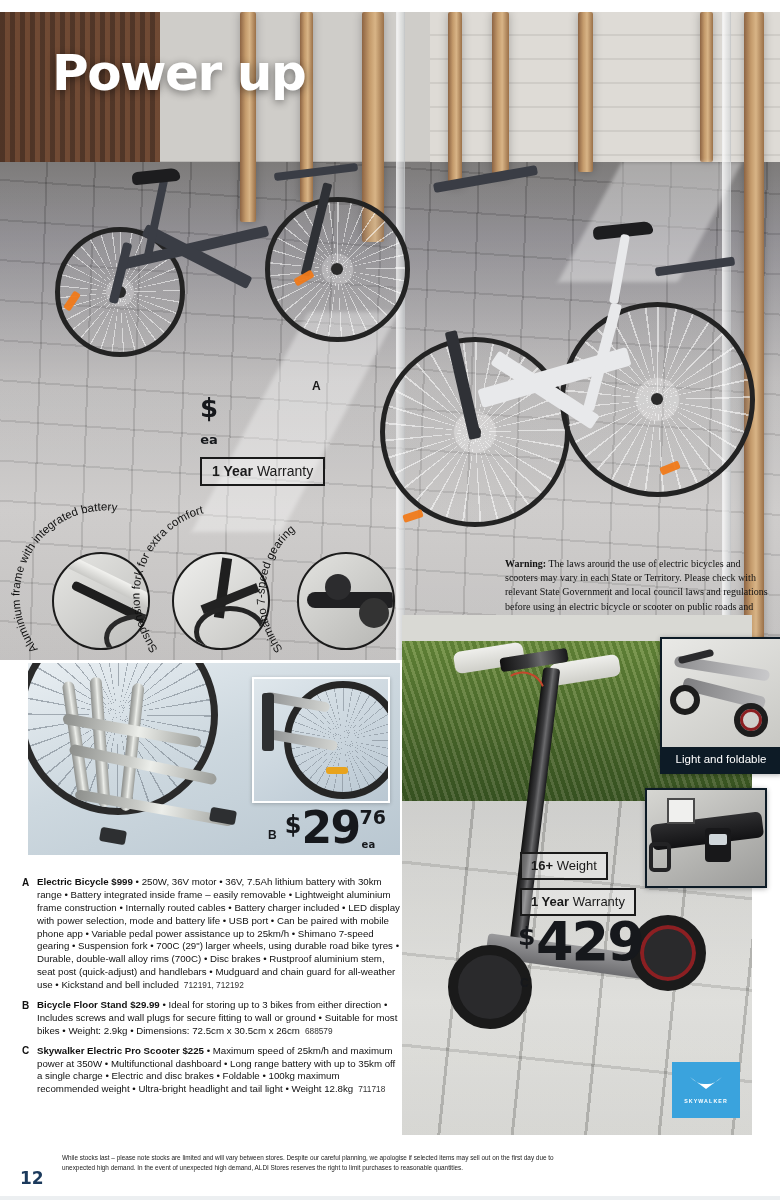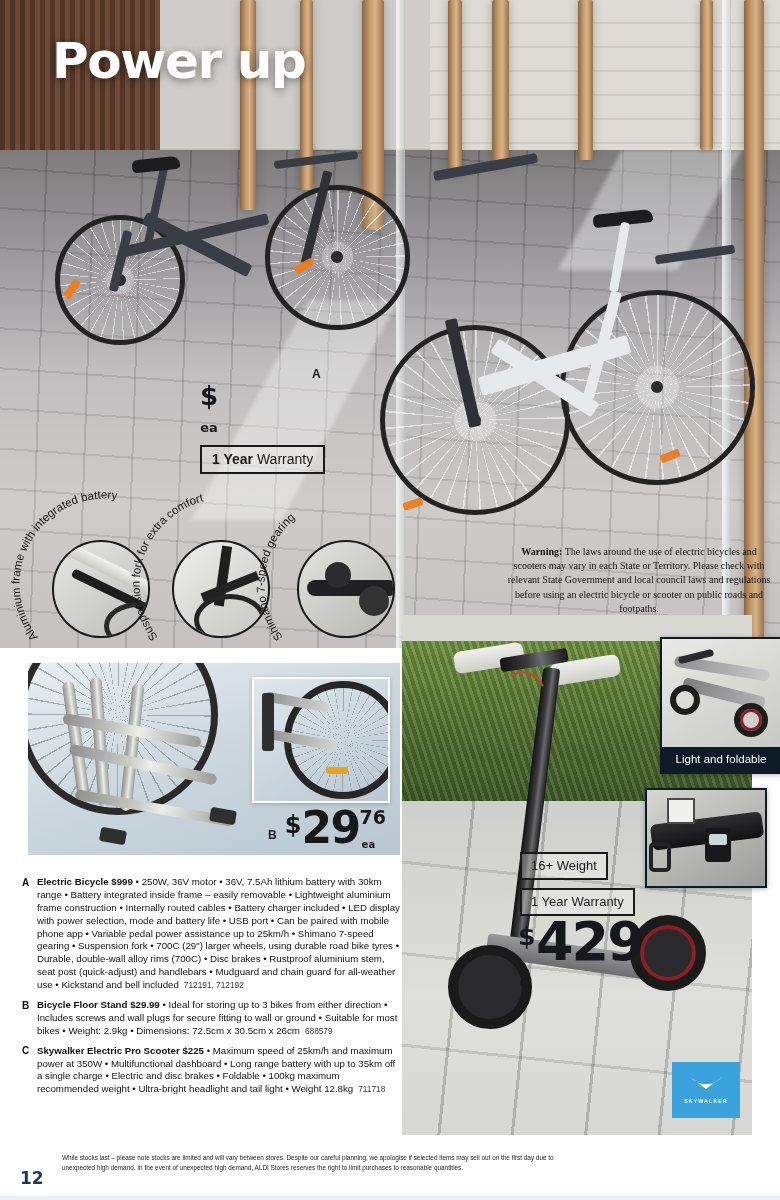--- a/index.html
+++ b/index.html
@@ -5,21 +5,21 @@
   * { box-sizing: border-box; margin: 0; padding: 0; }
   html, body {
     width: 780px; height: 1200px;
     background: #ffffff;
     font-family: "Liberation Sans", sans-serif;
     overflow: hidden;
   }
   .page { position: relative; width: 780px; height: 1200px; background:#fff; }
 
   
-  .hero { position: absolute; left:0; top:0; width:780px; height:648px; overflow:hidden;text-align:center; }
+  .hero { position: absolute; left:0; top:12px; width:780px; height:648px; overflow:hidden; }
   .hero-bg {
     position:absolute; inset:0;
     background:
       linear-gradient(90deg, rgba(0,0,0,.18) 0 4%, rgba(0,0,0,0) 4.5%),
       linear-gradient(180deg,#cfcdc9 0 23%, #b9b7b4 23% 40%, #9a9896 40% 55%, #8c8a88 55% 72%, #a3a1a0 72% 100%);
   }
   .floor {
     position:absolute; left:0; top:150px; width:780px; height:498px;
     background:
       repeating-linear-gradient(92deg, rgba(255,255,255,.06) 0 46px, rgba(0,0,0,.10) 46px 48px),
@@ -190,21 +190,21 @@
     padding:5px 3px 6px;
   }
   .inset1 { left:660px; top:637px; }
   .inset2 { left:645px; top:788px; }
   .inset2 .pic { height:96px; background:linear-gradient(150deg,#d6d6d2,#9c9c9a);}
 
   .badge {
     position:absolute; border:2px solid #1a1a1a; background:rgba(255,255,255,.3);
     font-size:13px; color:#1a1a1a; padding:4px 9px 5px;
   }
-  .badge b { font-weight:normal;margin-top:35px; }
+  .badge b { font-weight:bold;margin-top:35px; }
   .badge-age { left:520px; top:852px; }
   .badge-warr2 { left:520px; top:888px; }
 
   .priceC { position:absolute; left:516px; top:918px; }
   .priceC .dol { position:absolute; left:2px; top:4px; font-size:25px; font-weight:bold; color:#16181c;
     font-family:"DejaVu Sans", sans-serif;}
   .priceC .num { position:absolute; left:20px; top:0; font-size:54px; font-weight:bold; color:#16181c;
     letter-spacing:-2px; line-height:.9; font-family:"DejaVu Sans", sans-serif;}
   .priceC .mk { position:absolute; left:4px; top:58px; font-size:12px; font-weight:bold; color:#16181c; }
 

